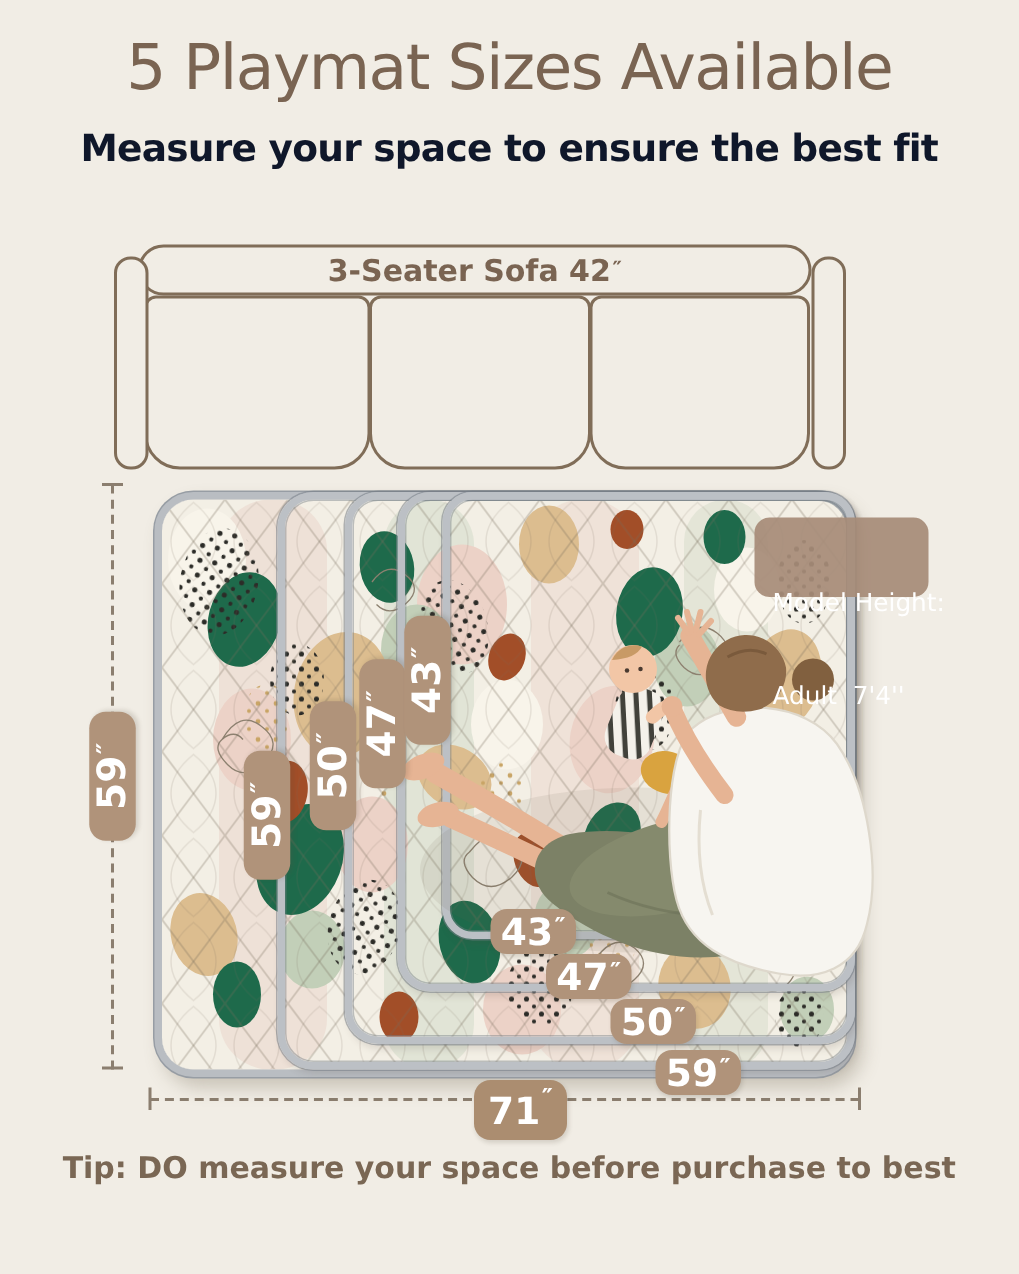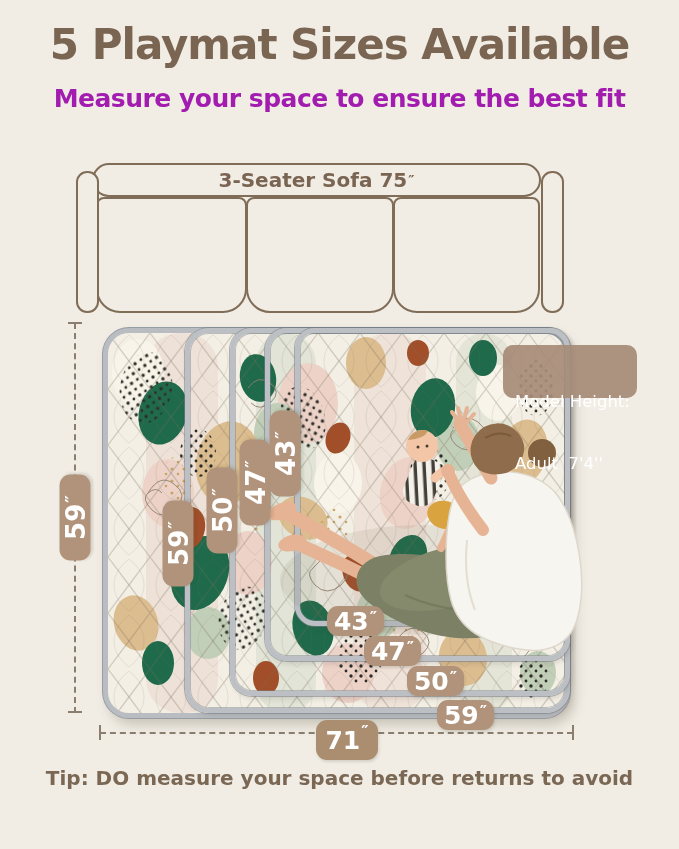--- a/index.html
+++ b/index.html
@@ -5,25 +5,25 @@
   * { margin:0; padding:0; box-sizing:border-box; }
   html,body { background:#e8e4dc; }
   body { font-family:"DejaVu Sans","Liberation Sans",sans-serif; }
   .page {
     position:relative; width:679px; height:849px; margin:0 auto;
     background:#f1ede5; overflow:hidden;
   }
   
   .title {
     position:absolute; top:20px; left:0; width:100%; text-align:center;
-    font-size:42px; font-weight:bold; color:#7a6452; letter-spacing:-1px;
+    font-size:42px; font-weight:normal; color:#7a6452; letter-spacing:-1px;
   }
   .subtitle {
     position:absolute; top:84px; left:0; width:100%; text-align:center;
-    font-size:25px; font-weight:bold; color:#a21caf; letter-spacing:-0.5px;
+    font-size:25px; font-weight:bold; color:#0f172a; letter-spacing:-0.5px;
   }
   
   .sofa-part { position:absolute; border:2px solid #806d58; background:#f1ede5; }
   .sofa-seat { top:197px; height:116px; border-radius:8px 8px 24px 24px; background:transparent; z-index:1; }
   .seat1 { left:96px;  width:151px; }
   .seat2 { left:246px; width:148px; }
   .seat3 { left:393px; width:147px; }
   .sofa-backrest {
     left:92px; top:163px; width:449px; height:34px; border-radius:17px; z-index:2;
     display:flex; align-items:center; justify-content:center;
@@ -70,21 +70,21 @@
   .bv-47   { left:212px; top:467px; }
   .bv-43   { left:242px; top:438px; }
   .badge-horz { width:57px; height:30px; font-size:25px; }
   .bh-43 { left:327px; top:606px; }
   .bh-47 { left:364px; top:636px; }
   .bh-50 { left:407px; top:666px; }
   .bh-59 { left:437px; top:700px; }
   .bh-71 { left:316px; top:720px; width:62px; height:40px; background:#ab8d70; }
   
   .model-badge {
-    position:absolute; left:503px; top:345px; width:134px; height:53px; z-index:4;
+    position:absolute; left:503px; top:345px; width:116px; height:53px; z-index:4;
     background:rgba(167,140,121,0.93); border-radius:10px; color:#ffffff;
     padding:6px 0 0 12px; font-size:16.5px; line-height:1.25; white-space:pre;
   }
   
   .tip {
     position:absolute; top:765px; left:0; width:100%; text-align:center;
     font-size:20px; font-weight:600; color:#7a6754; line-height:1.35;
   }
 </style>
 </head>
@@ -93,21 +93,21 @@
 <div class="page">
 
   <div class="title">5 Playmat Sizes Available</div>
   <div class="subtitle">Measure your space to ensure the best fit</div>
 
   <div>
     <div class="sofa-part sofa-seat seat1"></div>
     <div class="sofa-part sofa-seat seat2"></div>
     <div class="sofa-part sofa-seat seat3"></div>
     <div class="sofa-part sofa-backrest">
-      <span>3-Seater Sofa 75</span>
+      <span>3-Seater Sofa 42</span>
         <span class="sup-unit">″</span>
     </div>
     <div class="sofa-part sofa-armrest armrest-l"></div>
     <div class="sofa-part sofa-armrest armrest-r"></div>
   </div>
 
   <div class="dash-v"></div>
   <div class="tick-h" style="top:322px;"></div>
   <div class="tick-h" style="top:711px;"></div>
   <div class="dash-h"></div>
@@ -310,16 +310,16 @@
   <div class="dim-badge badge-horz bh-59">
     <span>59</span>
       <span class="u">″</span>
   </div>
   <div class="dim-badge badge-horz bh-71">
     <span>71</span>
       <span class="u">″</span>
   </div>
 
   <div class="tip">
-    <div>Tip: DO measure your space before returns to avoid</div>
+    <div>Tip: DO measure your space before purchase to best</div>
   </div>
 
 </div>
 
 </body></html>

